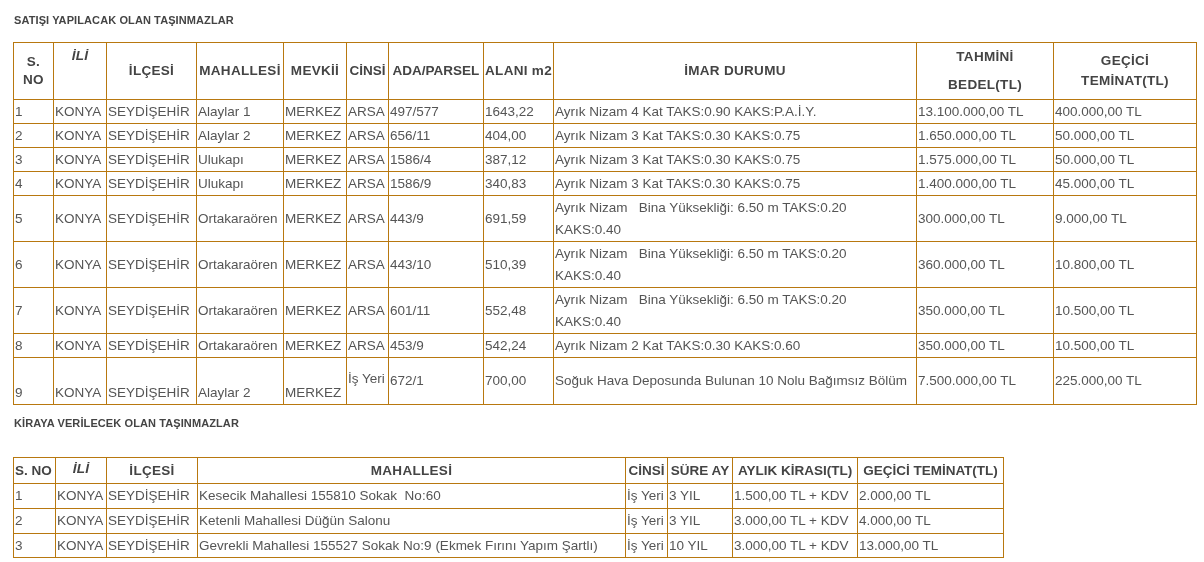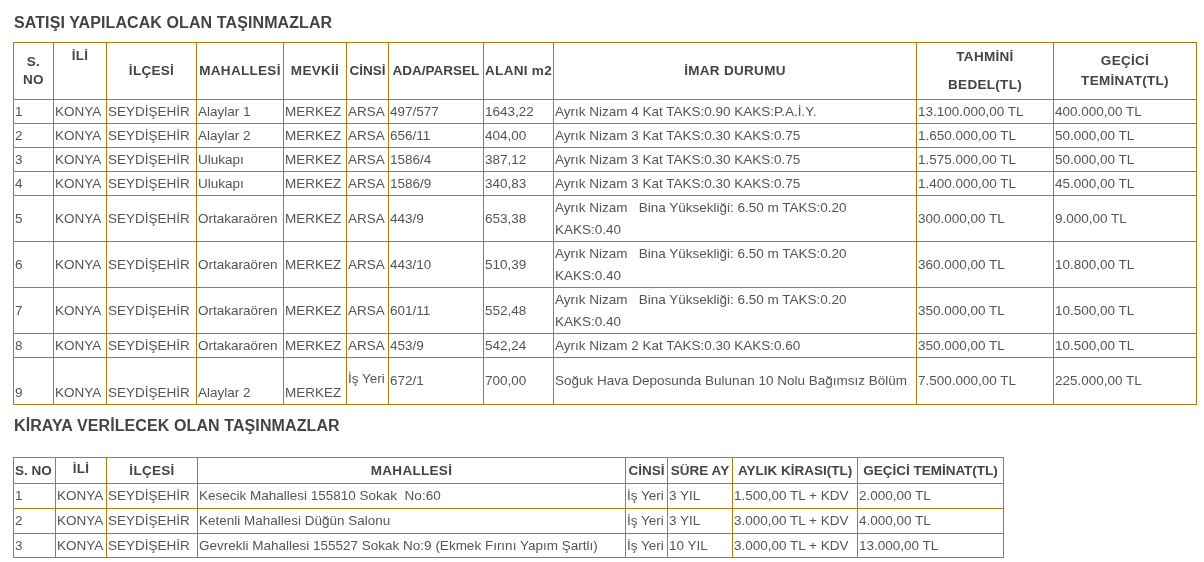--- a/index.html
+++ b/index.html
@@ -1,28 +1,28 @@
 <!DOCTYPE html>
 <html><head>
 <meta charset="utf-8">
 <style>
   html, body { margin: 0; padding: 0; background: #ffffff; }
   body { width: 1204px; height: 562px; position: relative; overflow: hidden;
          font-family: "Liberation Sans", sans-serif; color: #555555; font-size: 13.5px; }
-  .section-title { position: absolute; left: 14px; font-weight: bold; font-size: 16px; color: #444444; letter-spacing: 0.1px; text-align: center; }
+  .section-title { position: absolute; left: 14px; font-weight: bold; font-size: 11px; color: #444444; letter-spacing: 0.1px; text-align: center; }
   table { position: absolute; border-collapse: collapse; table-layout: fixed; }
   td, th { border: 1px solid #b8780f; padding: 0 1px; line-height: 22px; overflow: hidden; white-space: nowrap; }
   th { font-weight: bold; color: #444444; text-align: center; font-size: 13.5px; letter-spacing: 0.3px; }
   td { color: #555555; vertical-align: middle; text-align: left; }
   .wrap { white-space: normal; }
   .bottom { vertical-align: bottom; }
   #t1 { left: 13px; top: 42px; width: 1183px; }
   #t2 { left: 13px; top: 457px; width: 991px; }
   #t1 th { vertical-align: middle; }
-  #t1 th.hi, #t2 th.hi { vertical-align: top; }
+  #t1 th.hi, #t2 th.hi { vertical-align: top; font-style: italic; }
   #t2 th { line-height: 22px; }
 </style>
 </head>
 <body>
 
 <div class="section-title" style="top:14px;">SATIŞI YAPILACAK OLAN TAŞINMAZLAR</div>
 
 <table id="t1">
   <colgroup>
     <col style="width:40px">
@@ -106,21 +106,21 @@
       <td>45.000,00 TL</td>
     </tr>
     <tr style="height:46px">
       <td>5</td>
       <td>KONYA</td>
       <td>SEYDİŞEHİR</td>
       <td>Ortakaraören</td>
       <td>MERKEZ</td>
       <td>ARSA</td>
       <td>443/9</td>
-      <td>653,38</td>
+      <td>691,59</td>
       <td class="wrap" style="white-space:pre-wrap;">Ayrık Nizam   Bina Yüksekliği: 6.50 m TAKS:0.20 KAKS:0.40</td>
       <td>300.000,00 TL</td>
       <td>9.000,00 TL</td>
     </tr>
     <tr style="height:46px">
       <td>6</td>
       <td>KONYA</td>
       <td>SEYDİŞEHİR</td>
       <td>Ortakaraören</td>
       <td>MERKEZ</td>

